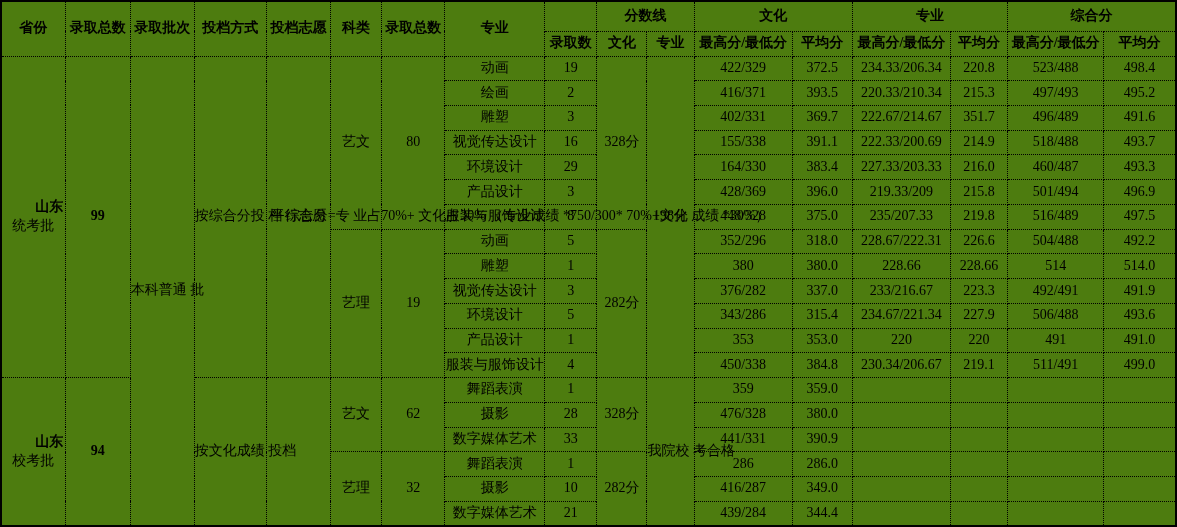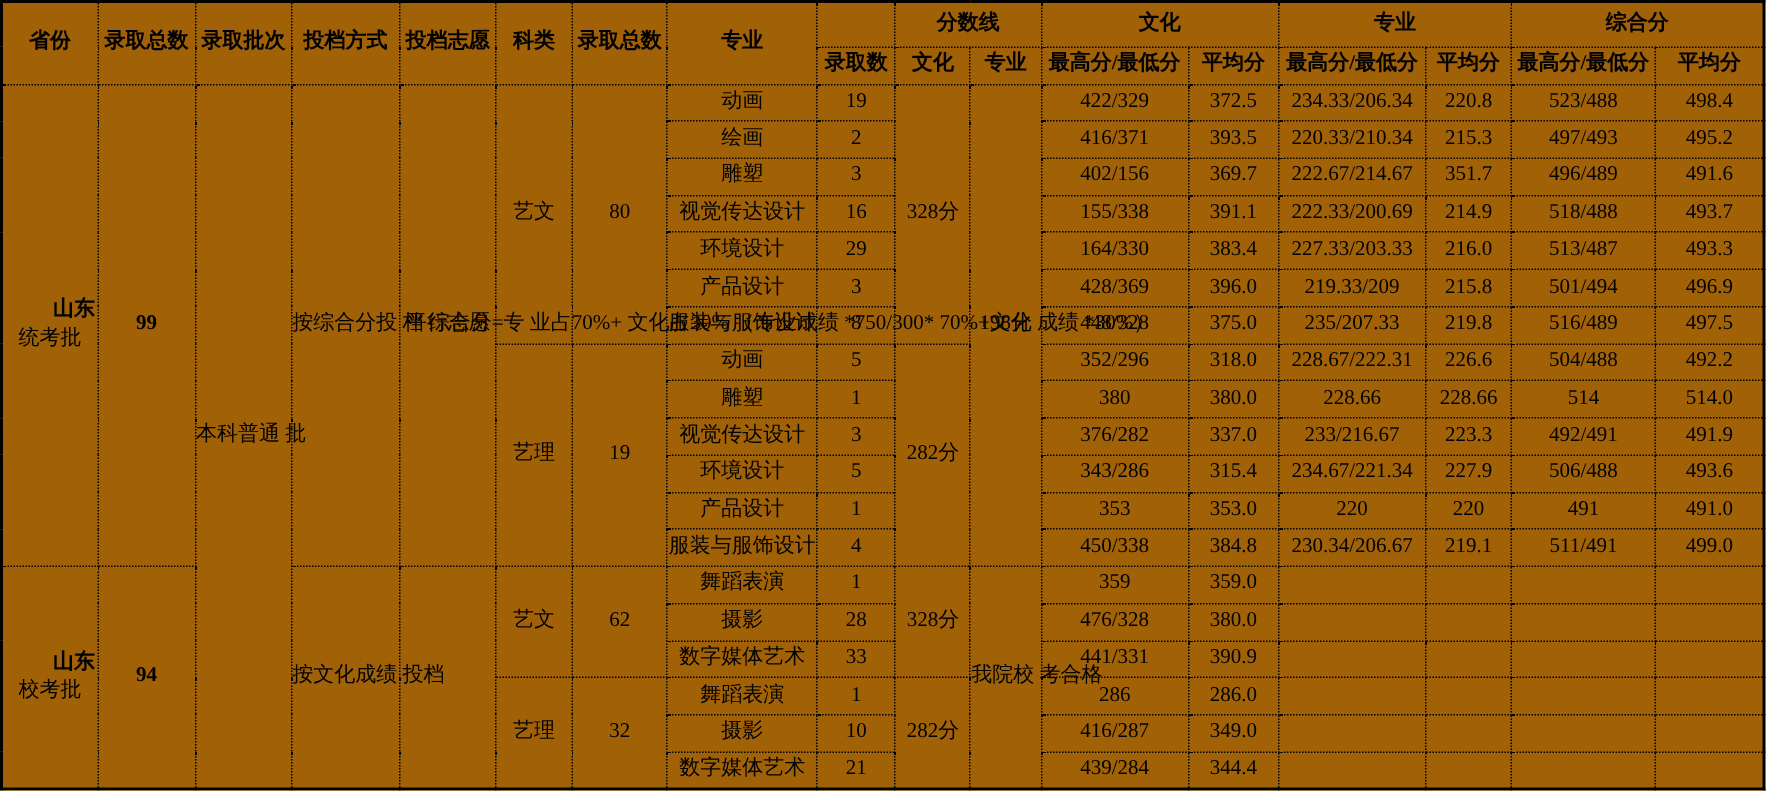--- a/index.html
+++ b/index.html
@@ -4,21 +4,21 @@
 <style>
   html,body { margin:0; padding:0; background:#fff; }
   table.adm {
     border-collapse: collapse;
     table-layout: fixed;
     width: 1177px;
     height: 527px;
     font-family: "Liberation Serif", "DejaVu Serif", serif;
     font-size: 14px;
     color: #000;
-    background: #a16207;
+    background: #4d7c0f;
     border: 2px solid #000;
   }
   .adm th, .adm td {
     border: 1px dotted #000;
     text-align: center;
     vertical-align: middle;
     padding: 0;
     white-space: nowrap;
     line-height: 1.35;
   }
@@ -131,21 +131,21 @@
       <td class="sl">416/371</td>
       <td>393.5</td>
       <td class="sl">220.33/210.34</td>
       <td>215.3</td>
       <td class="sl">497/493</td>
       <td>495.2</td>
     </tr>
     <tr>
       <td class="sl maj">雕塑</td>
       <td class="sl">3</td>
-      <td class="sl">402/156</td>
+      <td class="sl">402/331</td>
       <td>369.7</td>
       <td class="sl">222.67/214.67</td>
       <td>351.7</td>
       <td class="sl">496/489</td>
       <td>491.6</td>
     </tr>
     <tr>
       <td class="sl maj">视觉传达设计</td>
       <td class="sl">16</td>
       <td class="sl">155/338</td>
@@ -155,21 +155,21 @@
       <td class="sl">518/488</td>
       <td>493.7</td>
     </tr>
     <tr>
       <td class="sl maj">环境设计</td>
       <td class="sl">29</td>
       <td class="sl">164/330</td>
       <td>383.4</td>
       <td class="sl">227.33/203.33</td>
       <td>216.0</td>
-      <td class="sl">513/487</td>
+      <td class="sl">460/487</td>
       <td>493.3</td>
     </tr>
     <tr>
       <td class="sl maj">产品设计</td>
       <td class="sl">3</td>
       <td class="sl">428/369</td>
       <td>396.0</td>
       <td class="sl">219.33/209</td>
       <td>215.8</td>
       <td class="sl">501/494</td>

